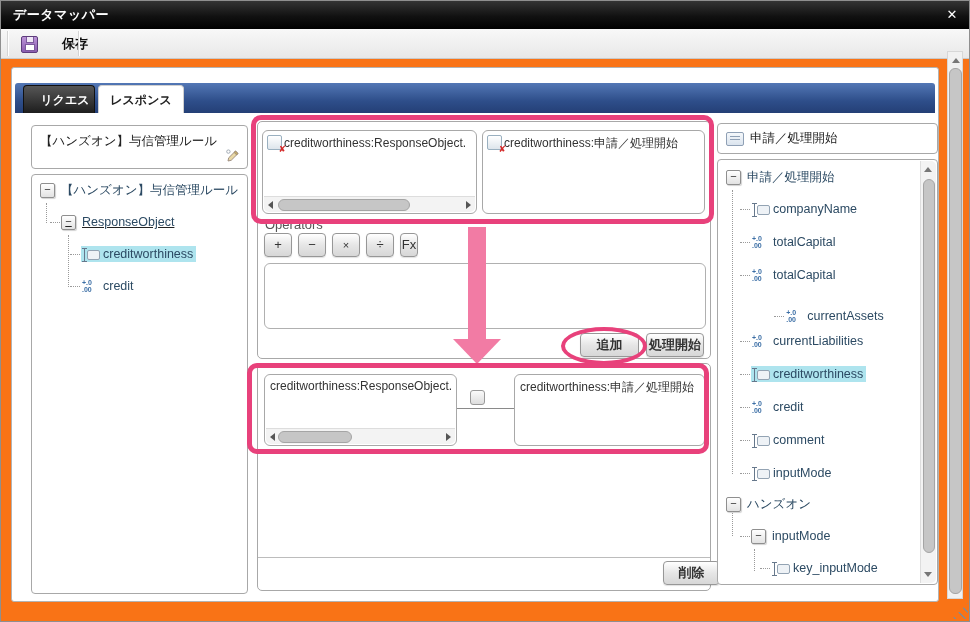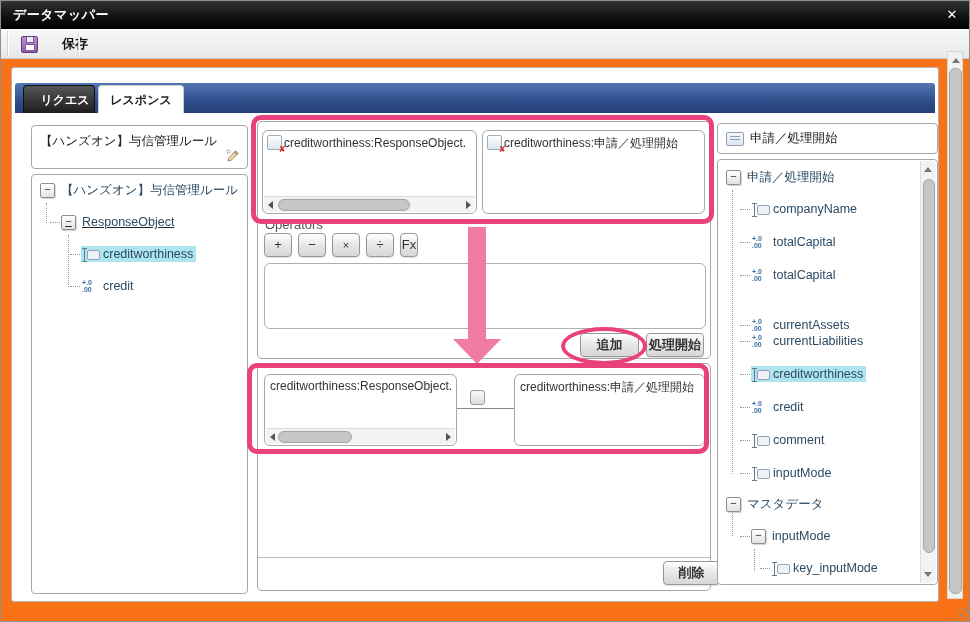--- a/index.html
+++ b/index.html
@@ -273,21 +273,21 @@
           <span class="tlabel">totalCapital</span>
         </span>
     </div>
     <div class="trow" style="top:102px;padding-left:22px;">
       <span class="stub"></span>
       <span class="node">
           <span class="ticon ticon-num"></span>
           <span class="tlabel">totalCapital</span>
         </span>
     </div>
-    <div class="trow" style="top:152px;padding-left:22px;">
+    <div class="trow" style="top:143px;padding-left:22px;justify-content:center;">
       <span class="stub"></span>
       <span class="node">
           <span class="ticon ticon-num"></span>
           <span class="tlabel">currentAssets</span>
         </span>
     </div>
     <div class="trow" style="top:168px;padding-left:22px;align-items:center;">
       <span class="stub"></span>
       <span class="node">
           <span class="ticon ticon-num"></span>
@@ -318,21 +318,21 @@
     <div class="trow" style="top:300px;padding-left:22px;">
       <span class="stub"></span>
       <span class="node">
           <span class="ticon ticon-str"></span>
           <span class="tlabel">inputMode</span>
         </span>
     </div>
     <div class="trow" style="top:331px;padding-left:8px;">
       <span class="expander"></span>
       <span class="node">
-          <span class="tlabel">マスタデータ</span>
+          <span class="tlabel">ハンズオン</span>
         </span>
     </div>
     <div class="trow" style="top:363px;padding-left:22px;">
       <span class="stub"></span>
       <span class="expander"></span>
       <span class="node">
           <span class="tlabel">inputMode</span>
         </span>
     </div>
     <div class="trow" style="top:395px;padding-left:42px;">

